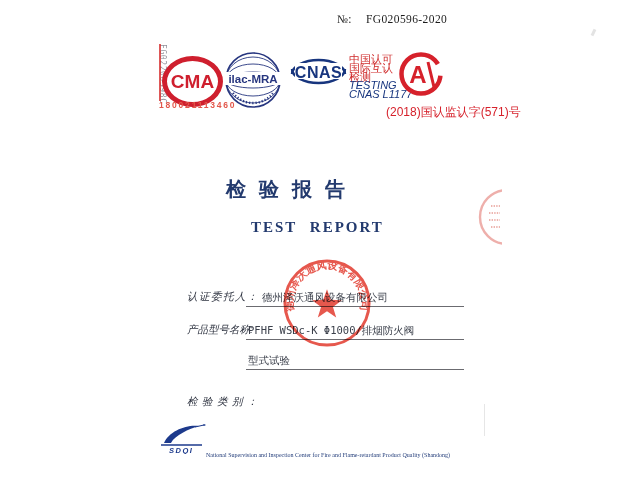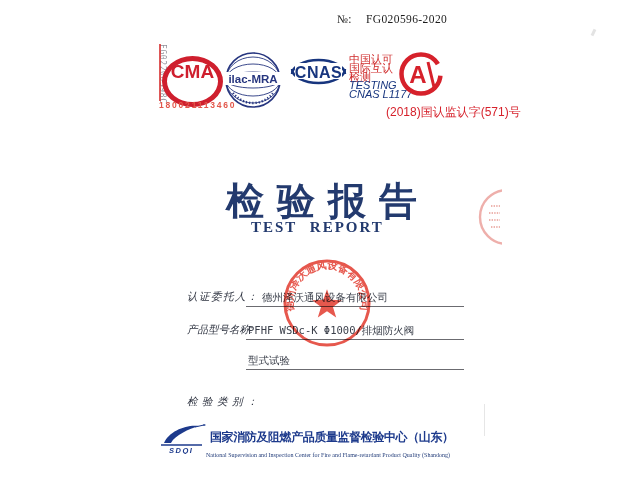--- a/index.html
+++ b/index.html
@@ -13,35 +13,35 @@
   .report-no .val{margin-left:14px;}
 
   
   .side-serial{left:167px;top:44px;transform:rotate(90deg);transform-origin:0 0;
                font-family:"DejaVu Sans Mono",monospace;font-size:8px;color:#90909a;
                letter-spacing:.6px;white-space:nowrap;}
   .side-serial-line{left:159px;top:44px;width:2px;height:57px;background:rgba(214,45,45,.8);}
 
   
   .cma-badge{left:162px;top:56px;width:51px;height:41px;border:5px solid #cf1f2e;
-             border-radius:50%;display:flex;align-items:flex-start;justify-content:center;}
+             border-radius:50%;display:flex;align-items:center;justify-content:center;}
   .cma-badge span{font-size:19px;font-weight:bold;color:#cf1f2e;letter-spacing:0;}
   .cma-number{left:159px;top:100px;font-size:8.5px;font-weight:bold;color:#e2574b;
               letter-spacing:1.8px;text-align:right;}
 
   
   .cnas-text{left:349px;top:55px;font-size:11px;line-height:8.8px;}
   .cnas-text .red{color:#cf2a2a;}
   .cnas-text .blue{color:#17357e;font-style:italic;}
 
   
   .cal-caption{left:386px;top:104px;font-size:12px;color:#d6212b;letter-spacing:0;}
 
   
-  .title-zh{left:226px;top:176px;font-size:38px;font-weight:bold;color:#233a6e;
+  .title-zh{left:226px;top:176px;font-size:20px;font-weight:bold;color:#233a6e;
             letter-spacing:13px;white-space:nowrap;text-align:center;}
   .title-en{left:251px;top:219px;font-family:"Liberation Serif",serif;font-size:15px;
             font-weight:bold;color:#233a6e;letter-spacing:2px;word-spacing:7px;}
 
   
   .field{position:absolute;left:187px;width:280px;height:18px;}
   .row1{top:290px;} .row2{top:323px;} .row3{top:353px;}
   .f-label{position:absolute;left:0;top:0;font-size:10.5px;color:#2e3340;white-space:nowrap;font-style:italic;}
   .row1 .f-label{letter-spacing:1.5px;}
   .row3 .f-label{letter-spacing:4.5px;margin-top:42px;}
@@ -156,19 +156,18 @@
     </g>
   </svg>
 
   <svg class="abs footer-logo" width="52" height="32" viewBox="0 0 52 32">
     <path d="M6,21 C11,9 29,2 41,4 C31,7 17,13 13,21 Z" fill="#1d3a8c"></path>
     <path d="M37,5 L46,3" stroke="#1d3a8c" stroke-width="1"></path>
     <path d="M46,2 l2,1 l-2,1 l-1,-1 Z" fill="#1d3a8c"></path>
     <path d="M3,23 L44,23" stroke="#1d3a8c" stroke-width="1.4"></path>
     <text x="11" y="31" font-size="7.5" font-style="italic" font-weight="bold" fill="#1d3a8c" letter-spacing="1.5">SDQI</text>
   </svg>
-  <div class="abs footer-zh">国家消防及阻燃产品质量监督检验中心（山东）</div>
   <div class="abs footer-en">National Supervision and Inspection Center for Fire and Flame-retardant Product Quality (Shandong)</div>
 
   <div class="abs crease"></div>
   <div class="abs speck"></div>
 
 </div>
 
 </body></html>

